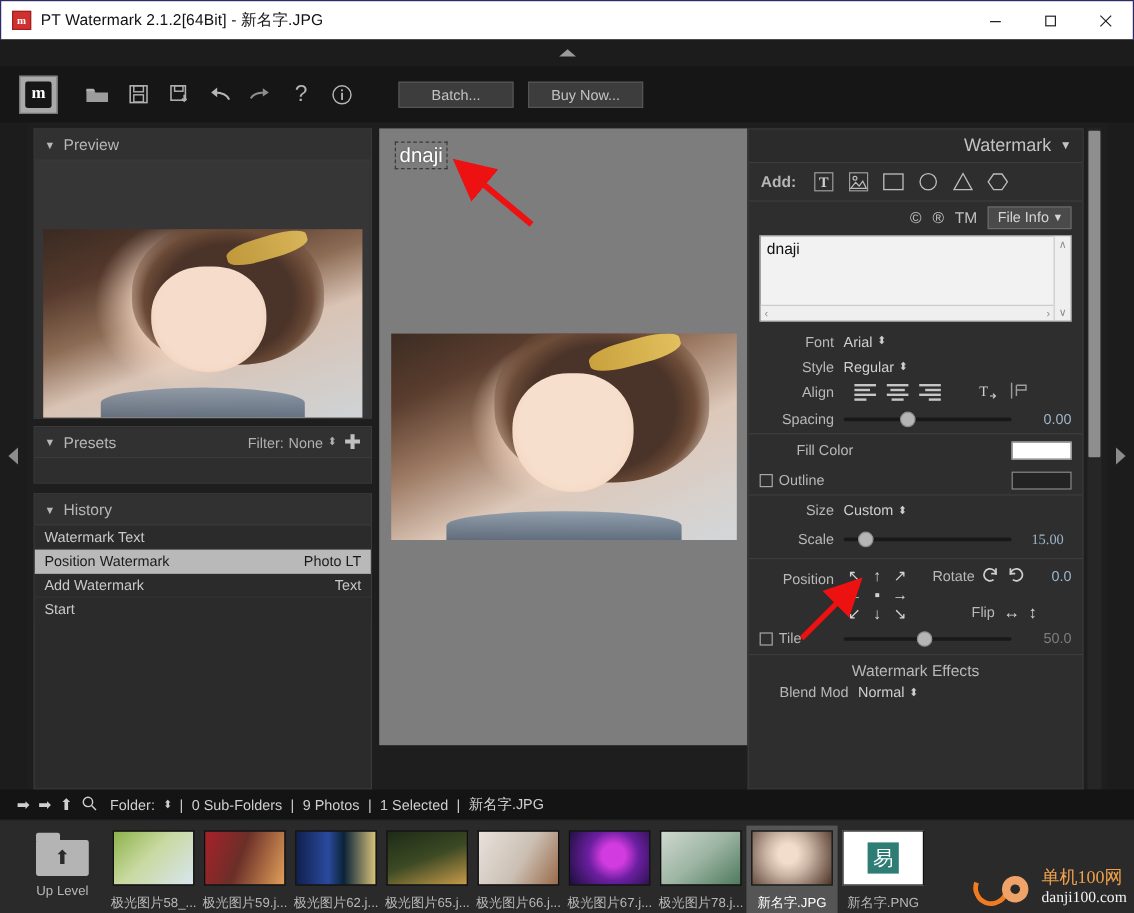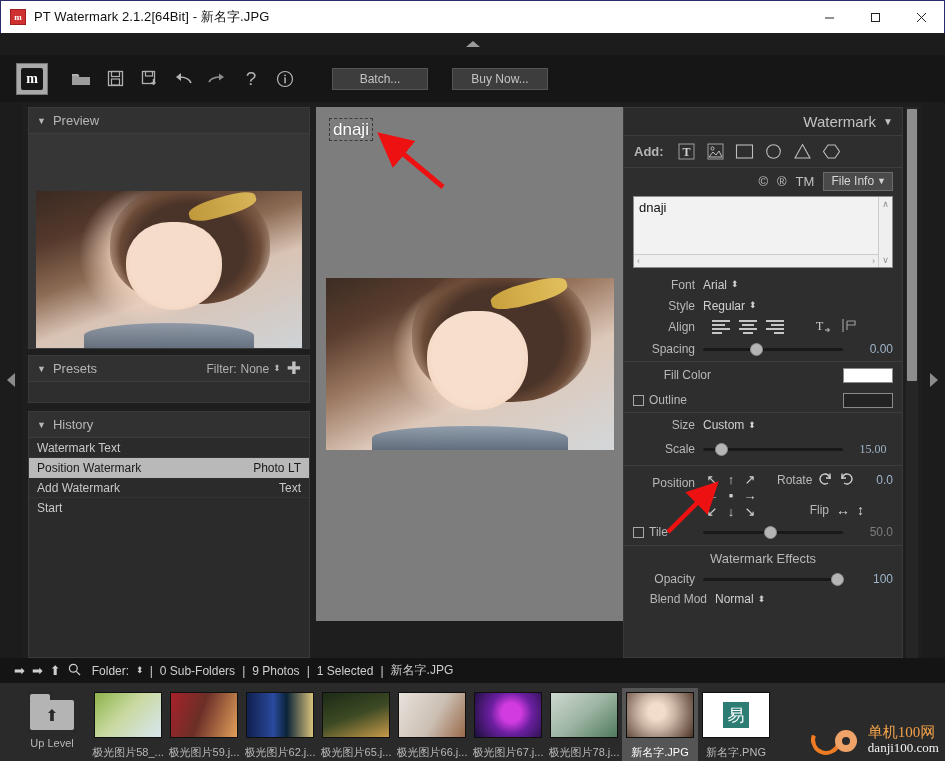--- a/index.html
+++ b/index.html
@@ -61,21 +61,21 @@
   #logo-stamp .inner {
     width: 22px; height: 22px; background: #161616; border-radius: 2px;
     color: #fff; font-size: 14px; font-weight: bold; font-family: "Liberation Serif", serif;
     display: flex; align-items: center; justify-content: center; line-height: 1;
   }
   .tb-icon {
     width: 34px; height: 34px; display: flex; align-items: center; justify-content: center;
     color: #b3b3b3;
   }
   .tb-btn {
-    height: 22px; min-width: 96px; margin-left: 24px;
+    height: 22px; min-width: 96px; margin-left: 12px;
     background: #3d3d3d; border: 1px solid #555; color: #c3c3c3;
     font-size: 12px; display: flex; align-items: center; justify-content: center;
   }
   #tb-batch { margin-left: 30px; }
 
   
   #body-row {
     position: absolute; left: 0; top: 69px; width: 945px; height: 556px;
     display: flex;
   }
@@ -680,28 +680,20 @@
             <span class="track"></span>
             <span class="knob" id="knob-tile" style="left: calc(48% - 6px);"></span>
           </span>
           <span style="margin-left:0;width:40px;text-align:right;color:#7d7d7d;font-size:12px;">50.0</span>
         </div>
 
         <div style="border-top:1px solid #3d3d3d;"></div>
 
         <div style="text-align:center; padding:5px 0 2px 0; color:#b8b8b8; font-size:13px;">Watermark Effects</div>
 
-        <div class="row" style="height:22px;">
-          <span class="lab">Opacity</span>
-          <span class="slider">
-            <span class="track"></span>
-            <span class="knob" id="knob-opacity" style="left: calc(96% - 6px);"></span>
-          </span>
-          <span class="val" style="margin-left:0;width:40px;text-align:right;">100</span>
-        </div>
 
         <div class="row" style="height:18px;overflow:hidden;">
           <span class="lab" style="width:74px;">Blend Mod</span>
           <span class="drop">
             <span>Normal</span>
             <span class="spin nb">⬍</span>
           </span>
         </div>
 
       </div>

